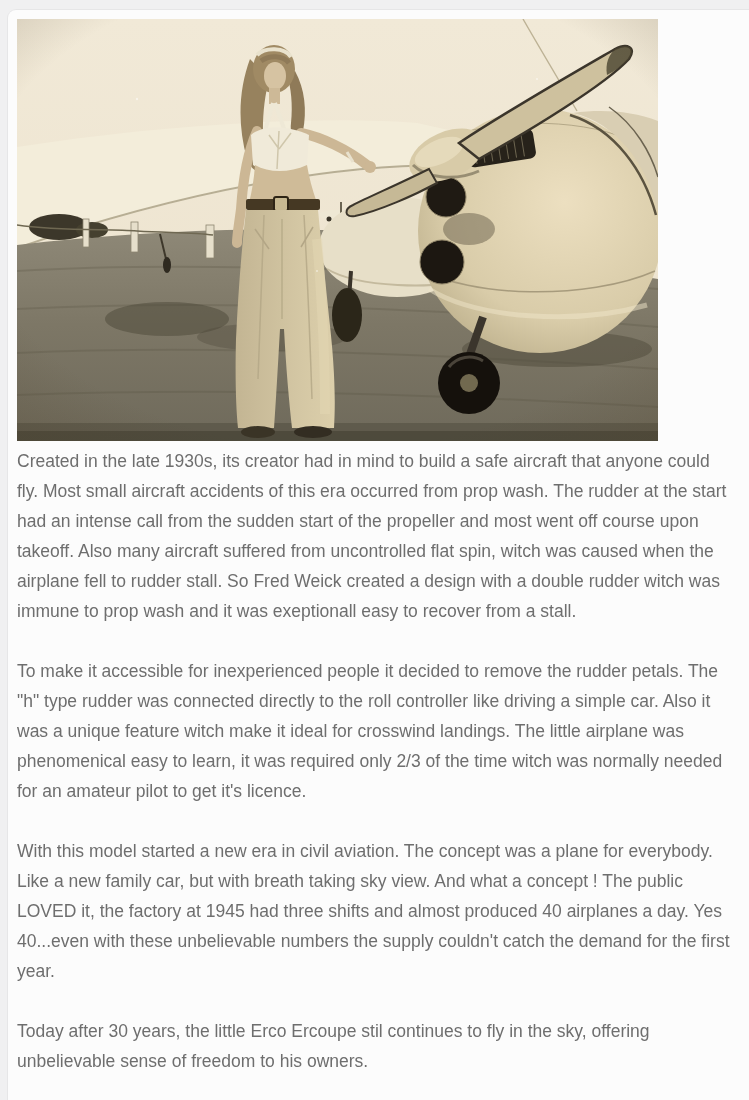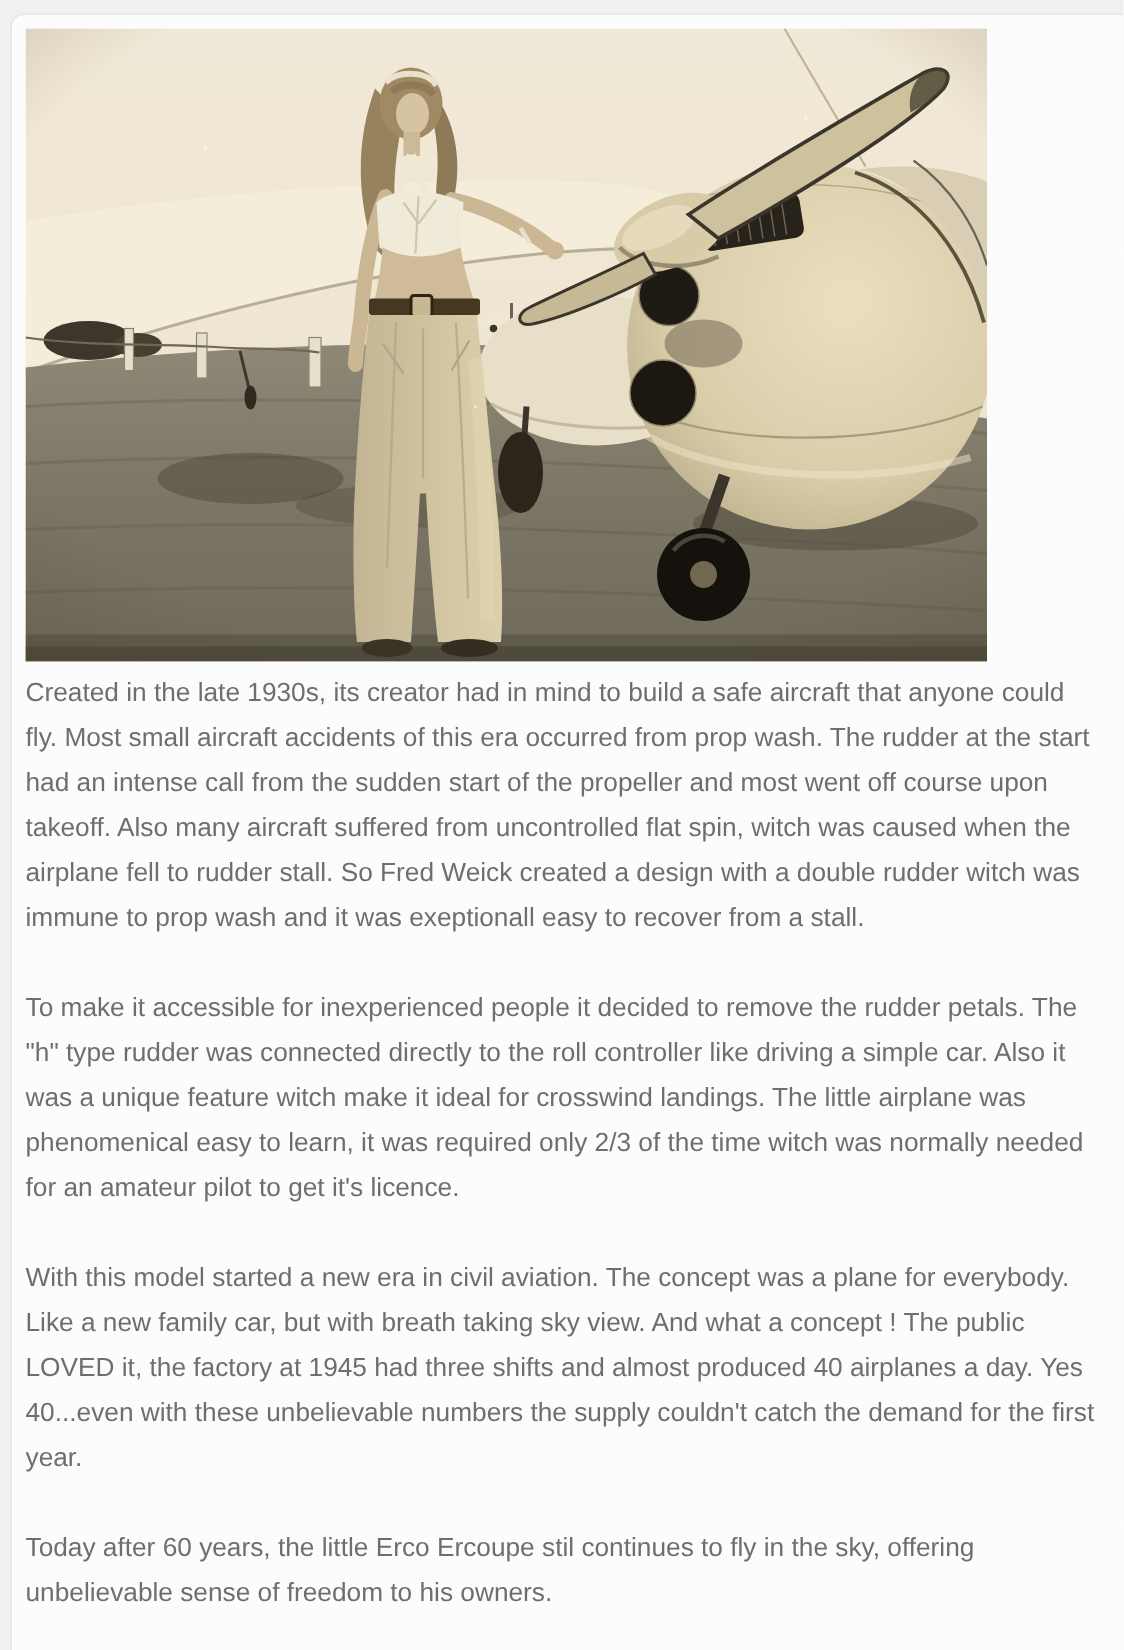--- a/index.html
+++ b/index.html
@@ -195,16 +195,16 @@
           <circle cx="300" cy="252" r="1"></circle>
       </g>
       <rect width="641" height="422" fill="url(#vignG)"></rect>
     </svg>
   </figure>
 
   <div class="article">
     <p>Created in the late 1930s, its creator had in mind to build a safe aircraft that anyone could fly. Most small aircraft accidents of this era occurred from prop wash. The rudder at the start had an intense call from the sudden start of the propeller and most went off course upon takeoff. Also many aircraft suffered from uncontrolled flat spin, witch was caused when the airplane fell to rudder stall. So Fred Weick created a design with a double rudder witch was immune to prop wash and it was exeptionall easy to recover from a stall.</p>
     <p>To make it accessible for inexperienced people it decided to remove the rudder petals. The "h" type rudder was connected directly to the roll controller like driving a simple car. Also it was a unique feature witch make it ideal for crosswind landings. The little airplane was phenomenical easy to learn, it was required only 2/3 of the time witch was normally needed for an amateur pilot to get it's licence.</p>
     <p>With this model started a new era in civil aviation. The concept was a plane for everybody. Like a new family car, but with breath taking sky view. And what a concept ! The public LOVED it, the factory at 1945 had three shifts and almost produced 40 airplanes a day. Yes 40...even with these unbelievable numbers the supply couldn't catch the demand for the first year.</p>
-    <p>Today after 60 years, the little Erco Ercoupe stil continues to fly in the sky, offering unbelievable sense of freedom to his owners.</p>
+    <p>Today after 30 years, the little Erco Ercoupe stil continues to fly in the sky, offering unbelievable sense of freedom to his owners.</p>
   </div>
 
 </div>
 
 </body></html>

